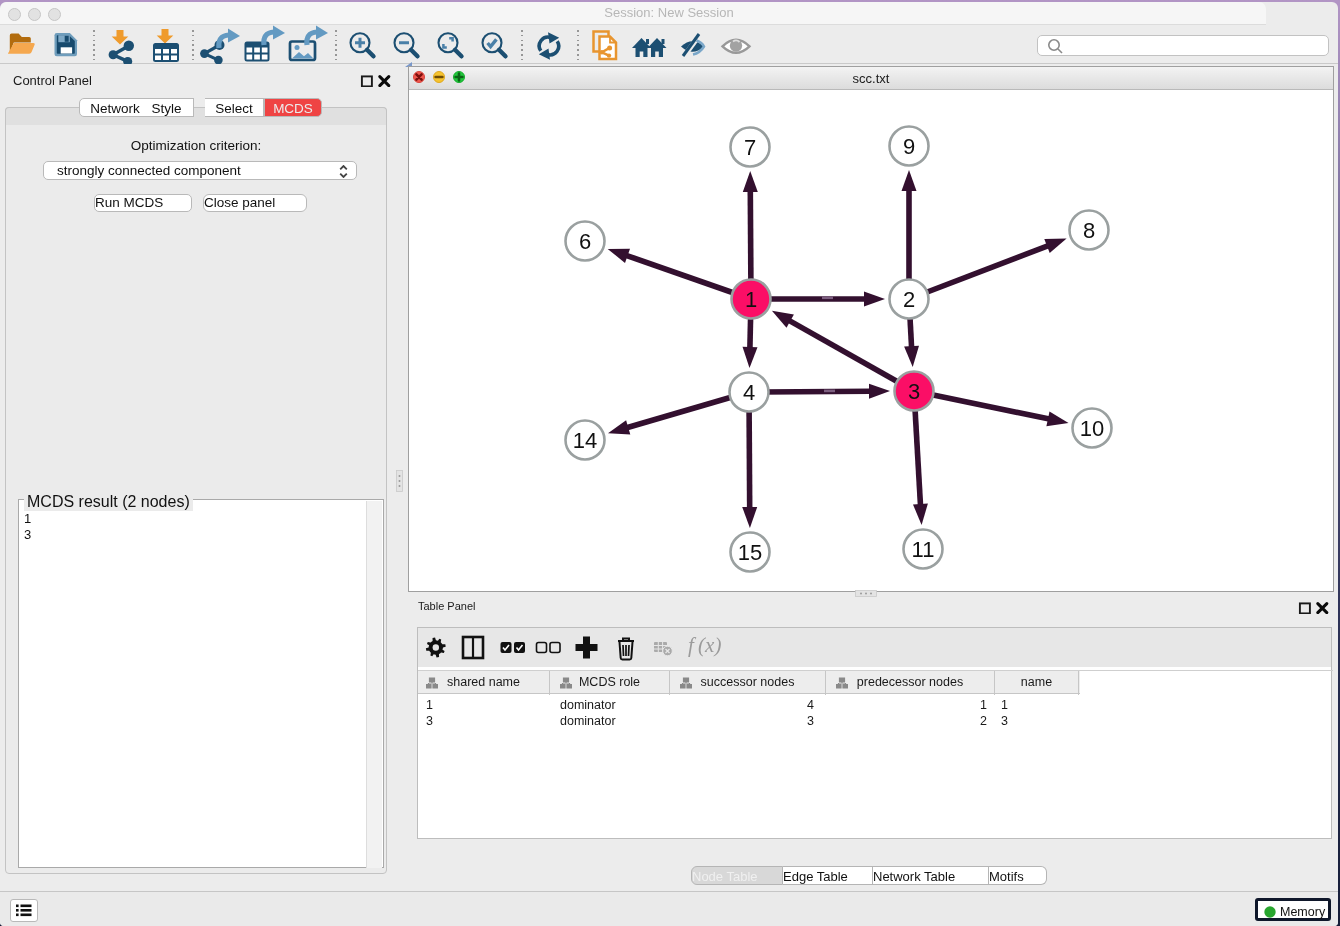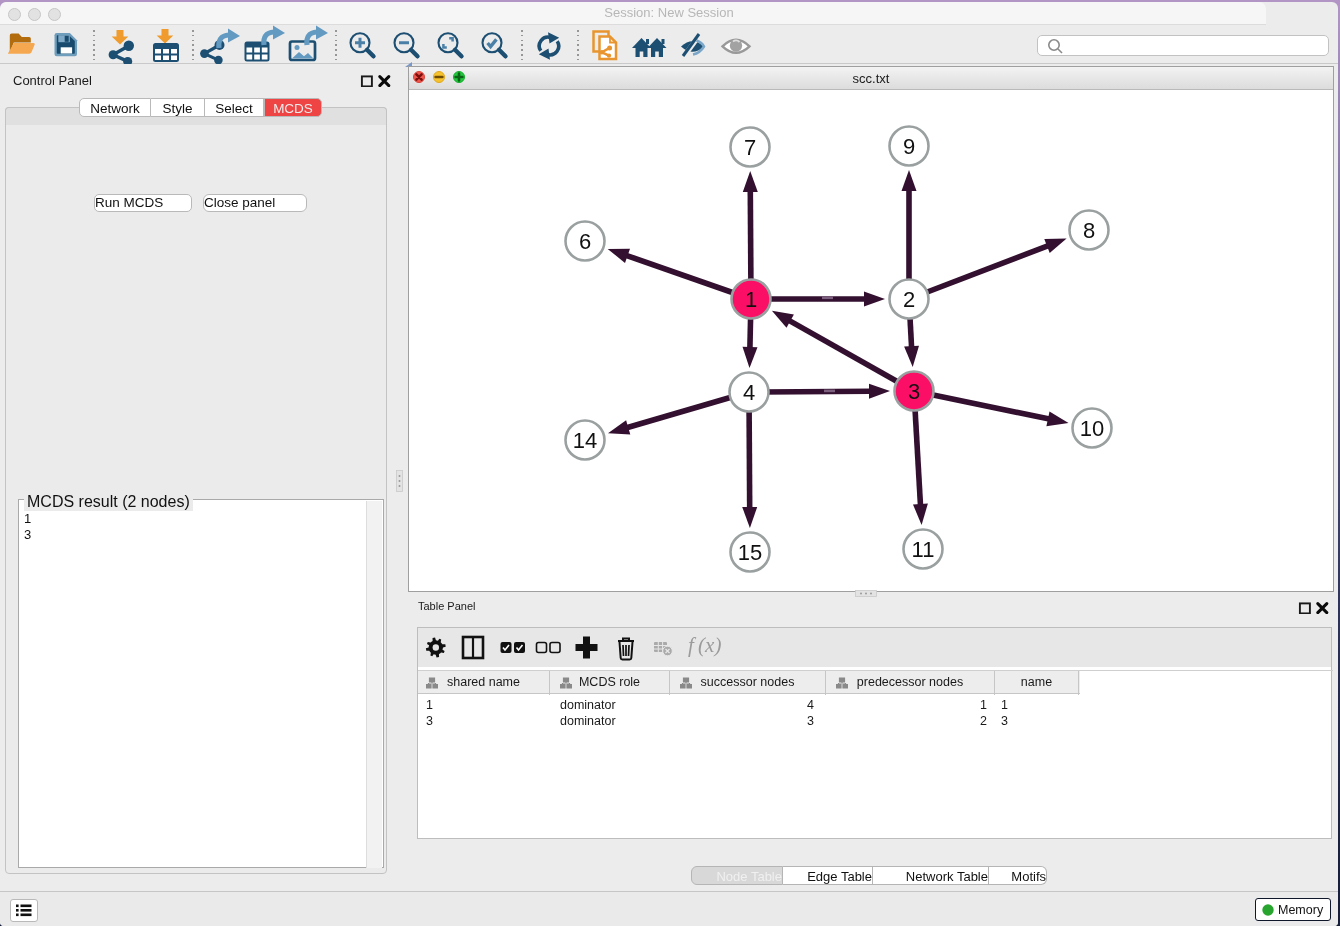--- a/index.html
+++ b/index.html
@@ -51,21 +51,21 @@
   #tp-box { position:absolute; left:417px; top:625px; width:915px; height:212px;
             background:#fff; border:1px solid #bdbdbd;padding-left:42px; }
   #tp-toolbar { position:absolute; left:0; top:0; width:100%; height:39px; background:#e7e7e7; }
   #tp-header { position:absolute; left:0; top:42px; width:662px; height:24px;
                background:#ededed; border-top:1px solid #cfcfcf; border-bottom:1px solid #c6c6c6; }
   #tp-topline { position:absolute; left:662px; top:42px; width:253px; height:1px; background:#cfcfcf; }
   .th { position:absolute; top:0; height:24px; border-right:1px solid #c6c6c6; font-size:12.5px;
         color:#1a1a1a; text-align:center; line-height:23px; }
   .td { position:absolute; font-size:12.5px; color:#1a1a1a; }
   .btabseg { position:absolute; top:864px; height:19px; background:#fff; border:1px solid #b5b5b5;
-             font-size:13px; color:#111; text-align:right; line-height:20px; }
+             font-size:13px; color:#111; text-align:left; line-height:20px; }
   
   #statusbar { position:absolute; left:0; top:889px; width:1338px; height:35px; background:#eaeaea;
                border-top:1px solid #c6c6c6; }
 </style>
 </head>
 <body>
 <div id="app">
   <div id="titlebar">
     <div class="tl" style="left:8px;"></div>
     <div class="tl" style="left:28px;"></div>
@@ -171,23 +171,29 @@
   </div>
 
   <div id="cp-title">Control Panel</div>
   <svg class="abs" style="left:360px; top:71px;" width="32" height="14">
     <rect x="1.9" y="3.4" width="10" height="10" fill="none" stroke="#1a1a1a" stroke-width="1.9"></rect>
     <path d="M19.8 3.6 l9 9 M28.8 3.6 l-9 9" stroke="#0a0a0a" stroke-width="3" stroke-linecap="round"></path>
   </svg>
   <div id="cp-box"></div>
   <div id="cp-box-top"></div>
   <div class="tabseg" style="left:79px; width:72px; border-radius:5px 0 0 5px;">Network</div>
-  <div class="tabseg" style="left:151px; width:54px; border-left:none;">Style</div>
+  <div class="tabseg" style="left:140px; width:54px; border-left:none;">Style</div>
   <div class="tabseg" style="left:205px; width:59px; border-left:none;">Select</div>
   <div class="tabseg" style="left:264px; width:58px; background:#ef4444; color:#ececec; border-radius:0 5px 5px 0;">MCDS</div>
+  <div class="abs" style="left:0; top:136px; width:392px; text-align:center; font-size:13.5px; color:#111;">Optimization criterion:</div>
+  <div class="combo">strongly connected component
+    <svg class="abs" style="right:8px; top:3px;" width="9" height="13" viewBox="0 0 9 13">
+      <path d="M1.2 4.4 L4.5 1 L7.8 4.4 M1.2 8.6 L4.5 12 L7.8 8.6" stroke="#444" stroke-width="1.8" fill="none"></path>
+    </svg>
+  </div>
   <div class="btn" style="left:94px; width:98px;">Run MCDS</div>
   <div class="btn" style="left:203px; width:104px;border-radius:6px;">Close panel</div>
   <div id="fieldset">
     <div class="abs" style="right:1px; top:1px; width:16px; height:367px; background:#f2f2f2; border-left:1px solid #ddd;"></div>
     <div class="abs" style="left:5px; top:11px; font-size:13px; color:#111; line-height:16.2px;">1<br>3</div>
   </div>
   <div id="fieldset-legend">MCDS result (2 nodes)</div>
 
   <svg class="abs" style="left:405px; top:60px;" width="7" height="5">
       <path d="M0 5 L7 0 L7 5 Z" fill="#6e90c8" opacity="0.9"></path>
@@ -347,20 +353,20 @@
         <g fill="#111">
             <rect x="0" y="0.5" width="2.6" height="2.6"></rect>
             <rect x="0" y="5" width="2.6" height="2.6"></rect>
             <rect x="0" y="9.5" width="2.6" height="2.6"></rect>
         <rect x="4.5" y="0.5" width="11" height="2.6"></rect>
             <rect x="4.5" y="5" width="11" height="2.6"></rect>
             <rect x="4.5" y="9.5" width="11" height="2.6"></rect>
           </g>
       </svg>
     </div>
-    <div class="abs" style="left:1255px; top:6px; width:76px; height:23px; background:#fff; border:1px solid #0f172a; border-radius:3px;">
+    <div class="abs" style="left:1255px; top:6px; width:76px; height:23px; background:#fff; border:3px solid #0f172a; border-radius:3px;">
       <svg width="13" height="13" style="position:absolute;left:6px;top:5px;">
           <circle cx="6" cy="6" r="5.7" fill="#28a52e"></circle>
         </svg>
       <div class="abs" style="left:22px; top:4px; font-size:12.5px; color:#111;">Memory</div>
     </div>
   </div>
 </div>
 
 </body></html>

